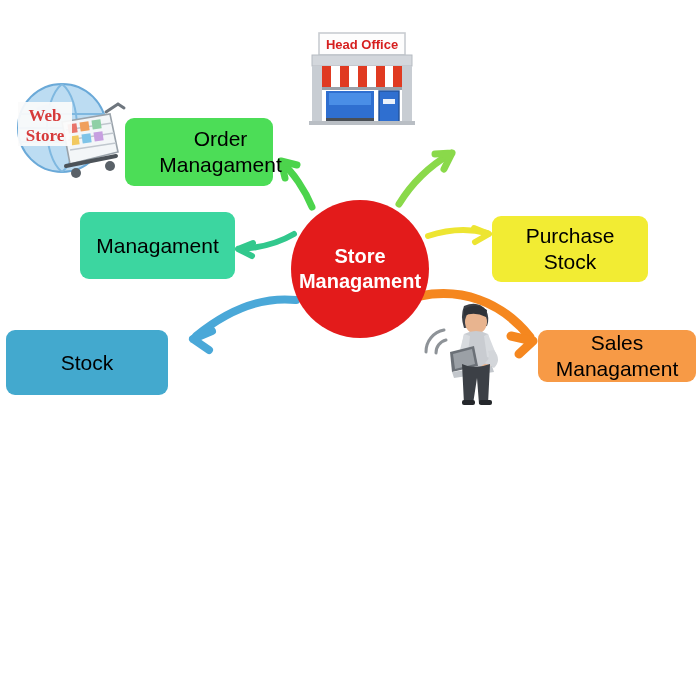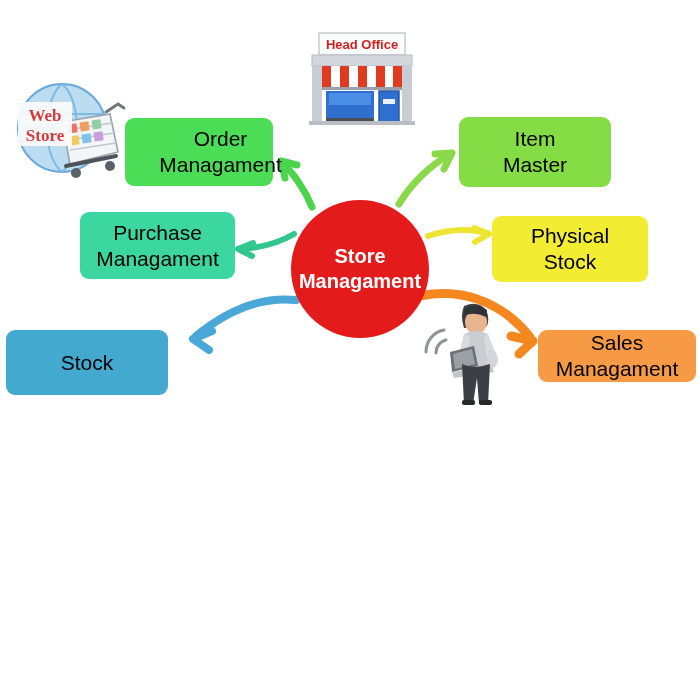--- a/index.html
+++ b/index.html
@@ -146,37 +146,30 @@
     <span>Managament</span>
   </div>
 
   <div class="node" id="node-order">
     <div>
       <span>Order</span>
       <span>Managament</span>
     </div>
   </div>
 
-  <div class="node" id="node-item">
-    <div>
-      <span>Item</span>
-      <span>Master</span>
-    </div>
-  </div>
 
   <div class="node" id="node-purchase">
     <div>
+      <span>Managament</span>
+    </div>
+  </div>
+
+  <div class="node" id="node-transfer">
+    <div>
       <span>Purchase</span>
-      <span>Managament</span>
-    </div>
-  </div>
-
-  <div class="node" id="node-transfer">
-    <div>
-      <span>Physical</span>
       <span>Stock</span>
     </div>
   </div>
 
   <div class="node" id="node-physical">
     <div>
       <span>Stock</span>
     </div>
   </div>
 

